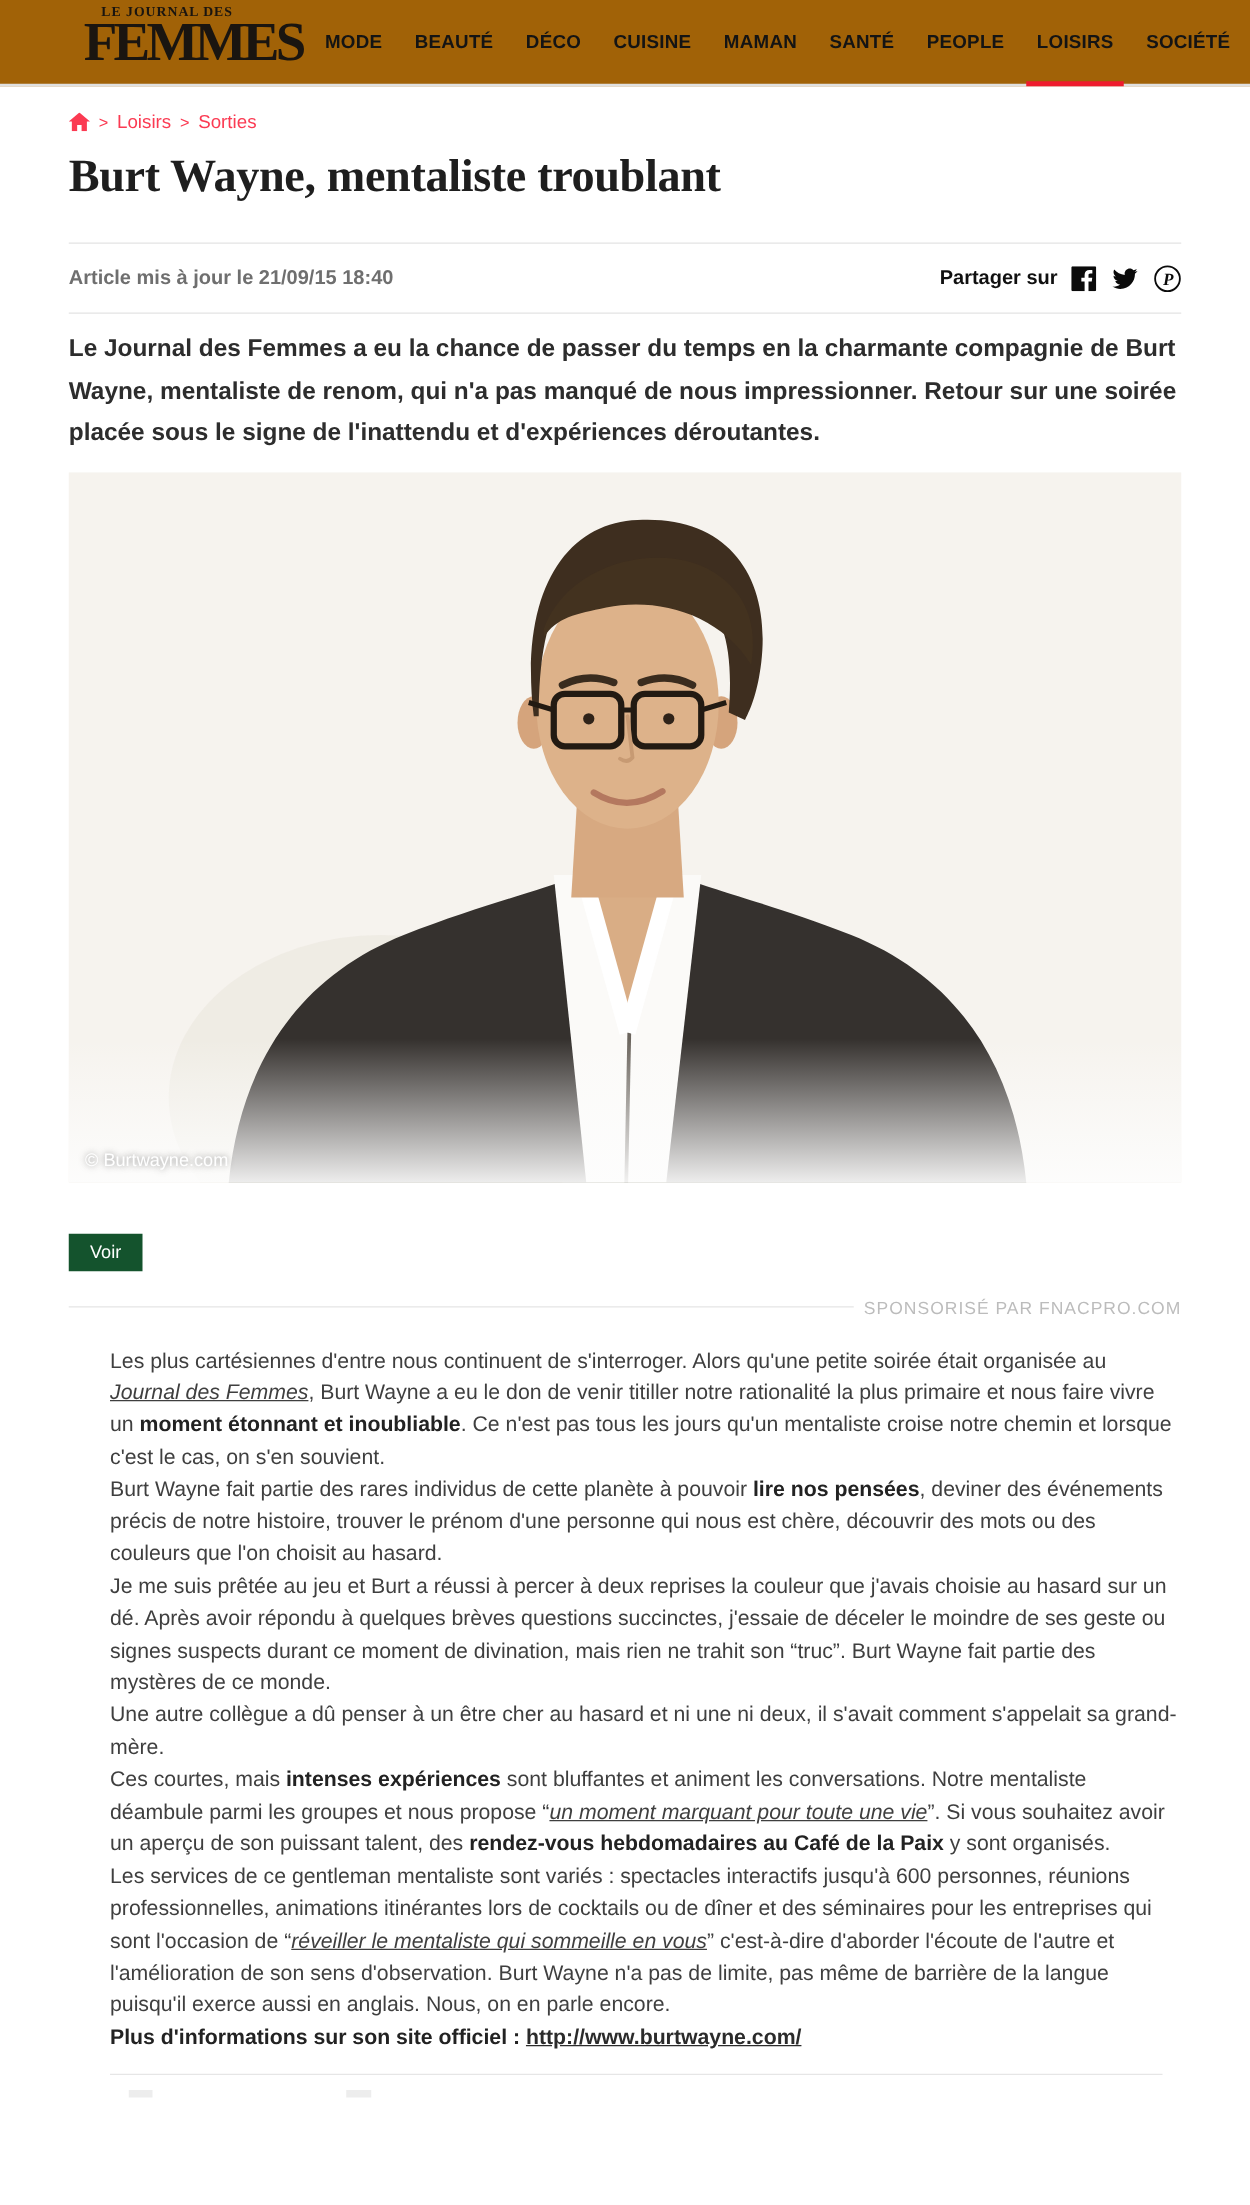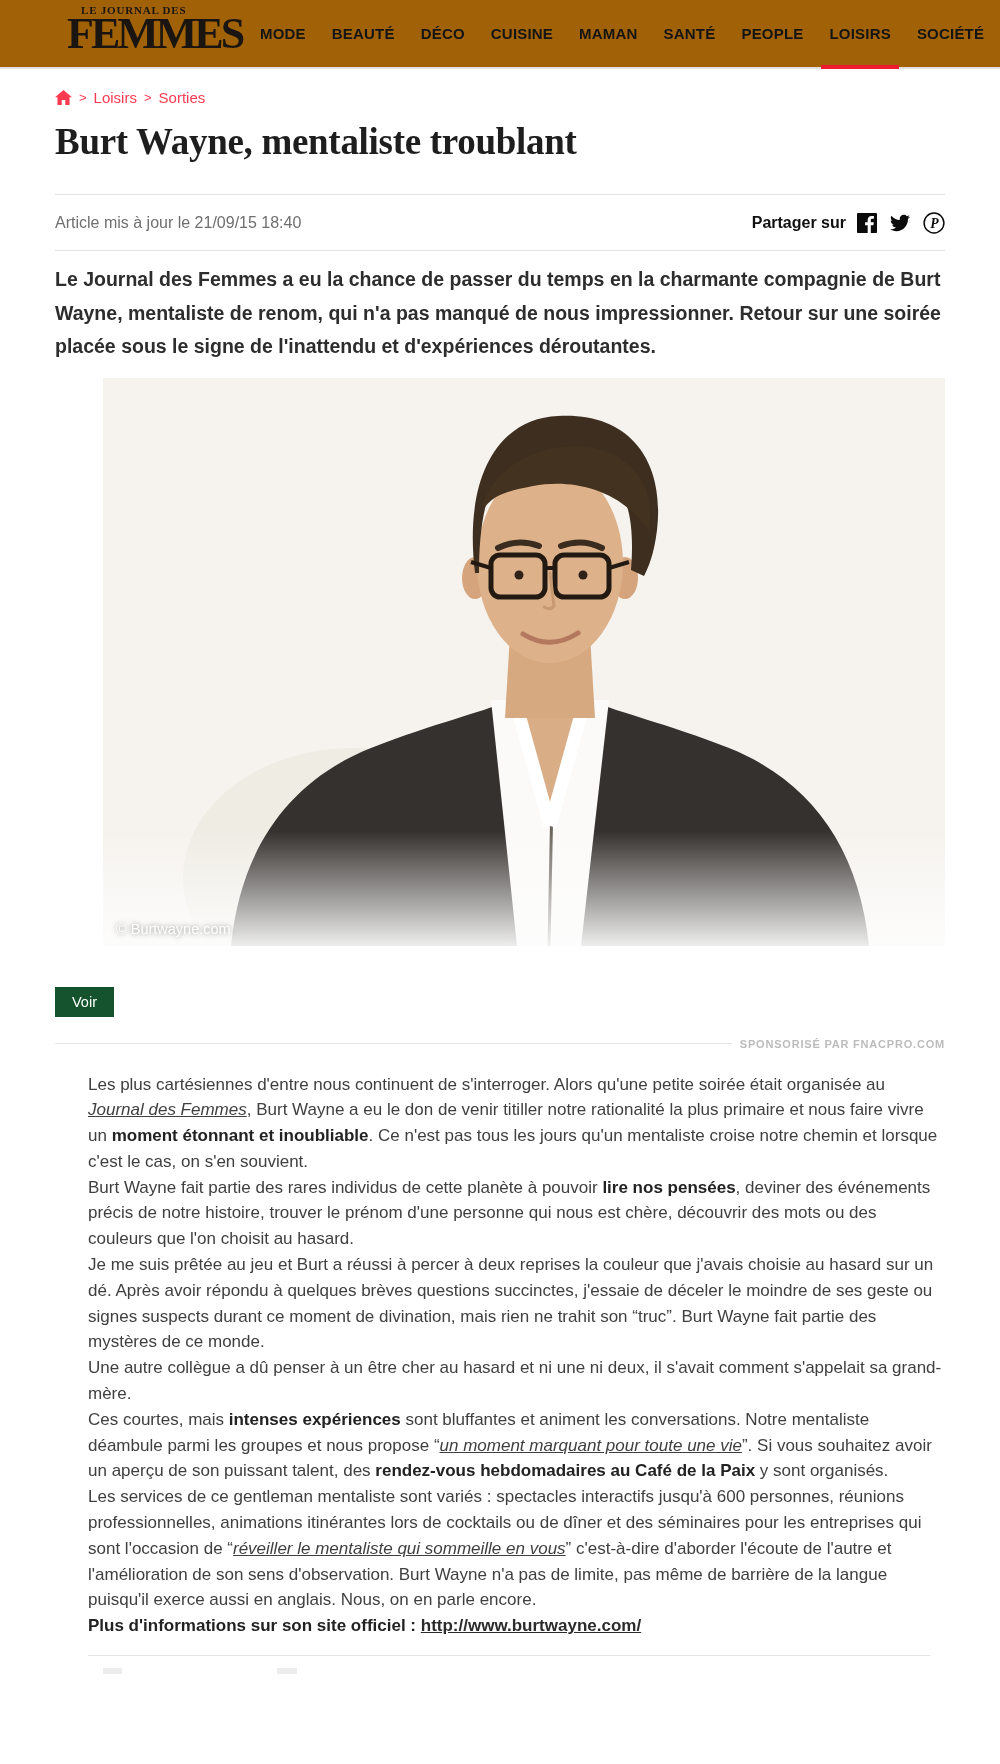--- a/index.html
+++ b/index.html
@@ -53,36 +53,35 @@
   .page-title {
     margin-top: 14px; font-family: "Liberation Serif", serif;
     font-weight: 700; font-size: 37px; letter-spacing: -0.3px; color: #1e1e1e;
     line-height: 44px;
   }
   .rule { border: none; border-top: 1px solid #e3e3e3; }
   .rule-title { margin-top: 30px; }
   .meta-row {
     height: 55px; display: flex; align-items: center; justify-content: space-between;
   }
-  .date { color: #6f6f6f; font-size: 16px; }
+  .date { color: #6f6f6f; font-size: 16px; font-weight: bold; }
   .share { display: flex; align-items: center; gap: 11px; }
   .share-label { font-weight: 700; font-size: 16px; color: #101010; padding-left: 20px; }
   .share-icon { display: inline-flex; cursor: pointer; }
 
   
   .intro {
     margin-top: 12px; font-size: 19.5px; font-weight: 700;
     line-height: 33.5px; color: #2d2d2d;
   }
 
   
   .figure {
     margin-top: 14px; height: 568px; position: relative; overflow: hidden;
     background: #f6f3ee;
-    margin-left: 48px;
   }
   .figure svg { display: block; }
   .photo-fade {
     position: absolute; left: 0; right: 0; bottom: 0; height: 115px;
     background: linear-gradient(to bottom, rgba(255,255,255,0) 0%, rgba(253,253,253,0.92) 100%);
   }
   .photo-credit {
     position: absolute; left: 13px; bottom: 9px; color: #ffffff;
     font-size: 14.5px; text-shadow: 0 0 5px rgba(60,60,60,0.6);
   }
@@ -92,23 +91,22 @@
     margin-top: 41px; display: flex; align-items: center; gap: 24px;
   }
   .product-name { font-weight: 700; font-size: 17.5px; color: #1d1d1d; }
   .voir-btn {
     background: #14532d; color: #fff; border: none; font-size: 14.5px;
     padding: 7px 17px; cursor: pointer; font-family: "Liberation Sans", sans-serif;
   }
   .sponsor-row { margin-top: 21px; display: flex; align-items: center; }
   .sponsor-line { flex: 1; height: 1px; background: #e5e5e5; }
   .sponsor-label {
-    margin-left: 8px; font-size: 11px; color: #bcbcbc; letter-spacing: 0.8px;
+    margin-left: 8px; font-size: 14px; color: #bcbcbc; letter-spacing: 0.8px;
     white-space: nowrap;
-    font-weight: bold;
   }
 
   
   .article-body {
     margin: 22px 0 0 33px; font-size: 17px; line-height: 25.8px; color: #3f3f3f;
   }
   .article-body p { margin: 0; }
   .seg-i { font-style: italic; text-decoration: underline; }
   .seg-b { font-weight: 700; color: #222; }
   .more-info { margin-top: 26px; font-weight: 700; color: #222; }

